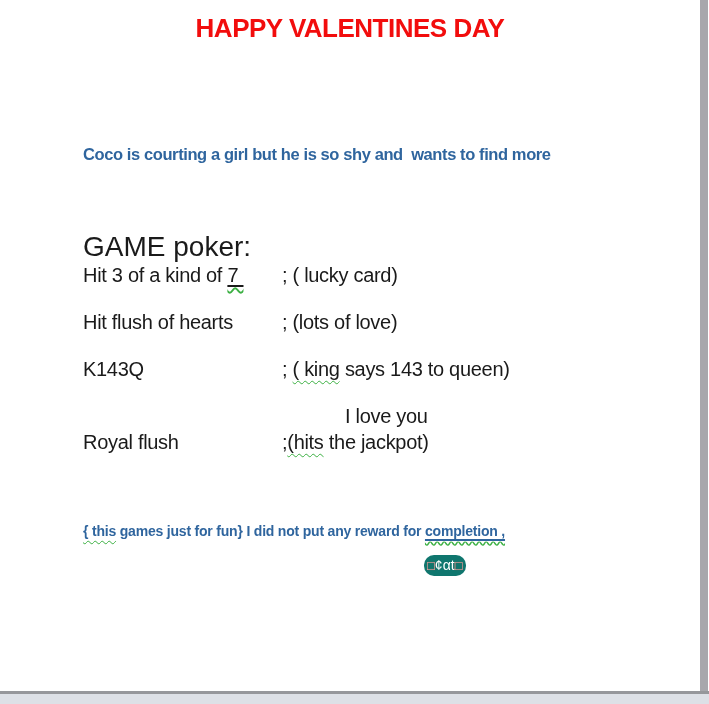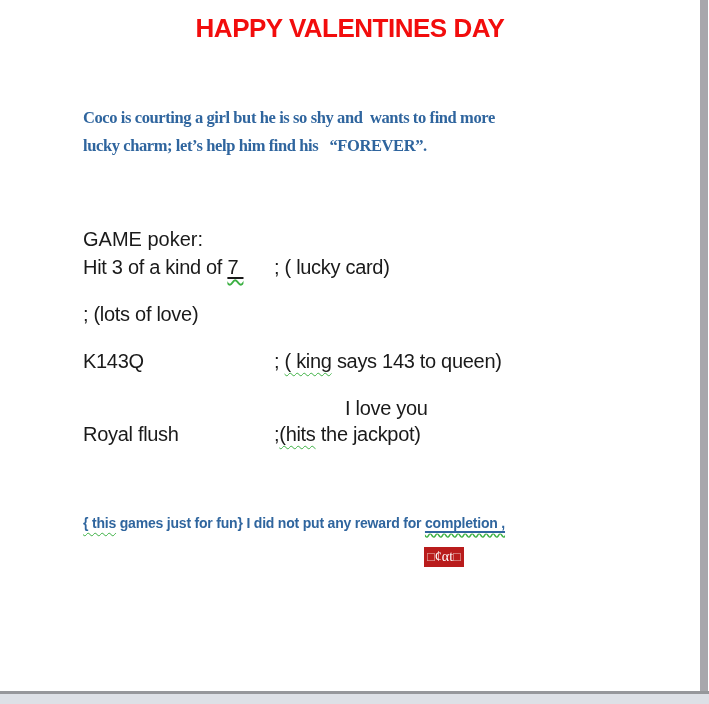--- a/index.html
+++ b/index.html
@@ -9,43 +9,44 @@
     font-family:"Liberation Sans",sans-serif;
   }
   .page{position:absolute;inset:0;background:#ffffff;}
   .content{padding:12px 92px 0 83px;}
   .titles{text-align:center;}
   .title{
     color:#f20d0d;font-weight:bold;font-size:26px;line-height:32px;
     letter-spacing:-0.5px;white-space:pre;
   }
   .title2{margin-top:20px;}
-  .intro{margin-top:60px;color:#2f659e;font-weight:bold;
-    font-size:16.5px;line-height:28px;letter-spacing:-0.4px;font-family:Liberation Serif, serif;}
+  .intro{margin-top:96px;color:#2f659e;font-weight:bold;
+    font-size:16.5px;line-height:28px;letter-spacing:-0.4px;}
   .intro div{white-space:pre;}
-  .game-heading{margin-top:64px;color:#1a1a1a;font-size:20px;line-height:30px;white-space:pre;}
+  .game-heading{margin-top:64px;color:#1a1a1a;font-size:28px;line-height:30px;white-space:pre;}
   .game-line{display:flex;margin-top:0;color:#1a1a1a;font-size:20px;line-height:26px;
-    letter-spacing:-0.3px;margin-bottom:21px;}
+    letter-spacing:-0.3px;margin-bottom:21px;gap:8px;}
   .game-line:first-of-type{margin-top:20px;}
   .gl-left{min-width:191px;white-space:pre;flex-shrink:0;}
   .gl-right{white-space:pre;}
   .love-line{margin-left:262px;color:#1a1a1a;font-size:20px;line-height:26px;
     letter-spacing:-0.3px;white-space:pre;}
   .u-solid{text-decoration:underline;text-underline-offset:3px;text-decoration-thickness:1.5px;}
   .sq{ text-decoration:underline wavy #3cb043;text-decoration-thickness:1px;
        text-underline-offset:4px;text-decoration-skip-ink:none;}
   .u-solid .sq{text-decoration:underline wavy #3cb043;text-underline-offset:5px;}
   .footer-line{margin-top:66px;color:#2f659e;font-weight:bold;font-size:14px;
     line-height:20px;letter-spacing:-0.2px;white-space:pre;}
   .footer-line .u-solid{text-decoration-color:#2f659e;}
   .stamp-row{margin-top:14px;margin-left:341px;}
   .stamp{
-    display:inline-block;background:#b91c1c;color:#ffffff;
+    display:inline-block;background:#0f766e;color:#ffffff;
     font-size:14px;line-height:18px;padding:1px 3px;white-space:pre;
-    font-family:Liberation Serif, serif;
+    font-family:Liberation Sans, sans-serif;
+    border-radius:10px;
   }
   .tofu{color:#e7b9b9;text-shadow:0 0 1px #c0392b;font-size:13px;}
   .scroll-strip{
     position:absolute;top:0;right:1px;width:8px;height:694px;
     background:#a7a7ac;
   }
   .bottom-bar{
     position:absolute;left:0;right:0;top:691px;height:13px;
     background:#dde0e6;border-top:3px solid #96979b;box-sizing:border-box;
   }
@@ -55,31 +56,31 @@
 
 <div class="page">
   <div class="content">
 
     <div class="titles">
       <div class="title">HAPPY VALENTINES DAY</div>
     </div>
 
     <div class="intro">
       <div>Coco is courting a girl but he is so shy and  wants to find more</div>
-      <div>lucky charm; let’s help him find his   “FOREVER”.</div>
     </div>
 
     <div class="game-heading">GAME poker:</div>
 
     <div class="game-line">
       <span class="gl-left"><span>Hit 3 of a kind of </span><span class="u-solid"><span class="sq">7 </span></span></span>
         <span class="gl-right">; ( lucky card)</span>
     </div>
 
     <div class="game-line">
+      <span class="gl-left">Hit flush of hearts</span>
         <span class="gl-right">; (lots of love)</span>
     </div>
 
     <div class="game-line">
       <span class="gl-left">K143Q</span>
         <span class="gl-right"><span>; </span><span class="sq">( king</span><span> says 143 to queen)</span></span>
     </div>
 
     <div class="love-line">I love you</div>
 

